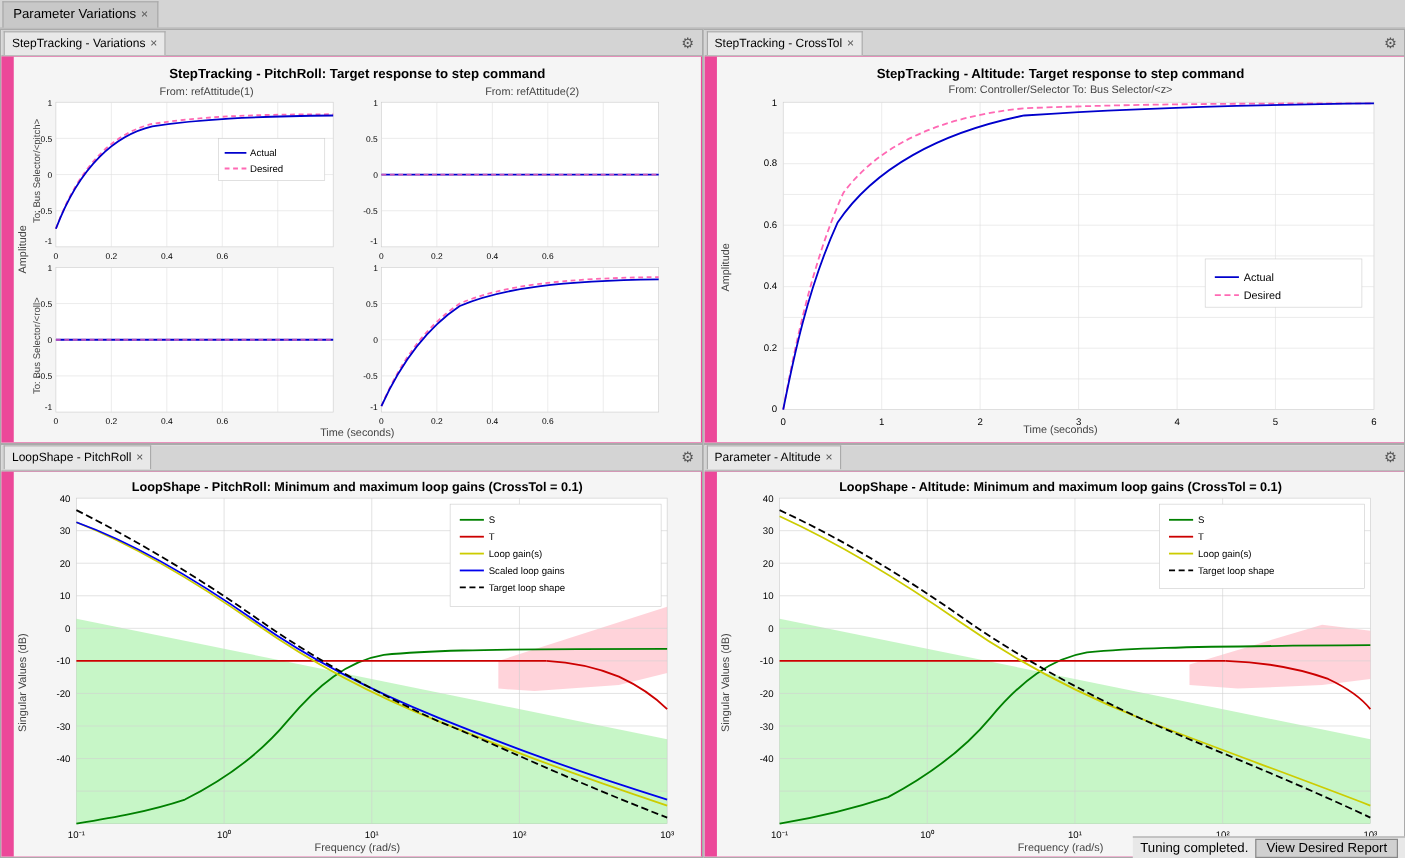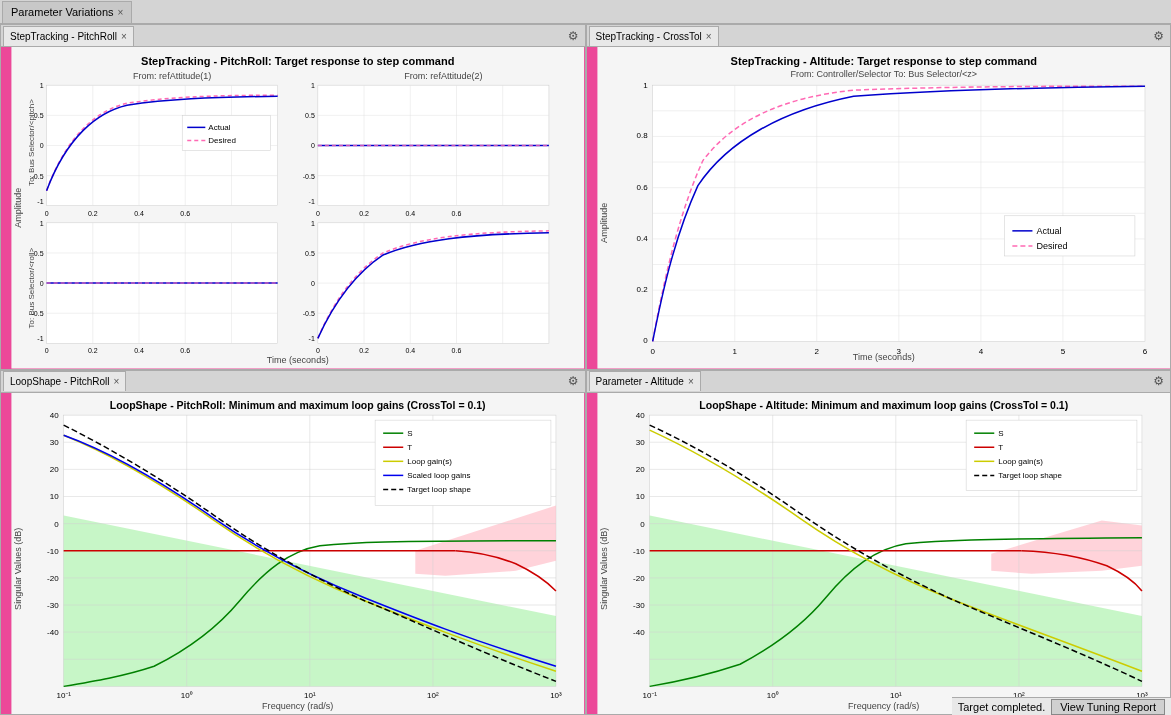--- a/index.html
+++ b/index.html
@@ -139,21 +139,21 @@
     <span>Parameter Variations</span>
     <span class="tab-close">×</span>
   </div>
 </div>
 
 <div class="main-grid">
 
   <div class="panel">
     <div class="panel-tab-bar">
       <div class="panel-tab">
-        <span>StepTracking - PitchRoll</span>
+        <span>StepTracking - Variations</span>
         <span class="tab-close">×</span>
       </div>
       <div class="panel-gear">⚙</div>
     </div>
     <div class="plot-area">
       <svg class="plot-svg" viewBox="0 0 570 320">
 
         <rect width="570" height="320" fill="#f5f5f5"></rect>
 
         <text x="285" y="18" text-anchor="middle" font-size="11" font-weight="bold">StepTracking - PitchRoll: Target response to step command</text>
@@ -505,15 +505,15 @@
         </g>
 
         <text x="285" y="315" text-anchor="middle" font-size="9" fill="#444">Frequency (rad/s)</text>
       </svg>
     </div>
   </div>
 
 </div>
 
 <div class="status-bar">
-  <span>Target completed.</span>
-  <button class="status-bar-btn">View Tuning Report</button>
+  <span>Tuning completed.</span>
+  <button class="status-bar-btn">View Desired Report</button>
 </div>
 
 </body></html>

